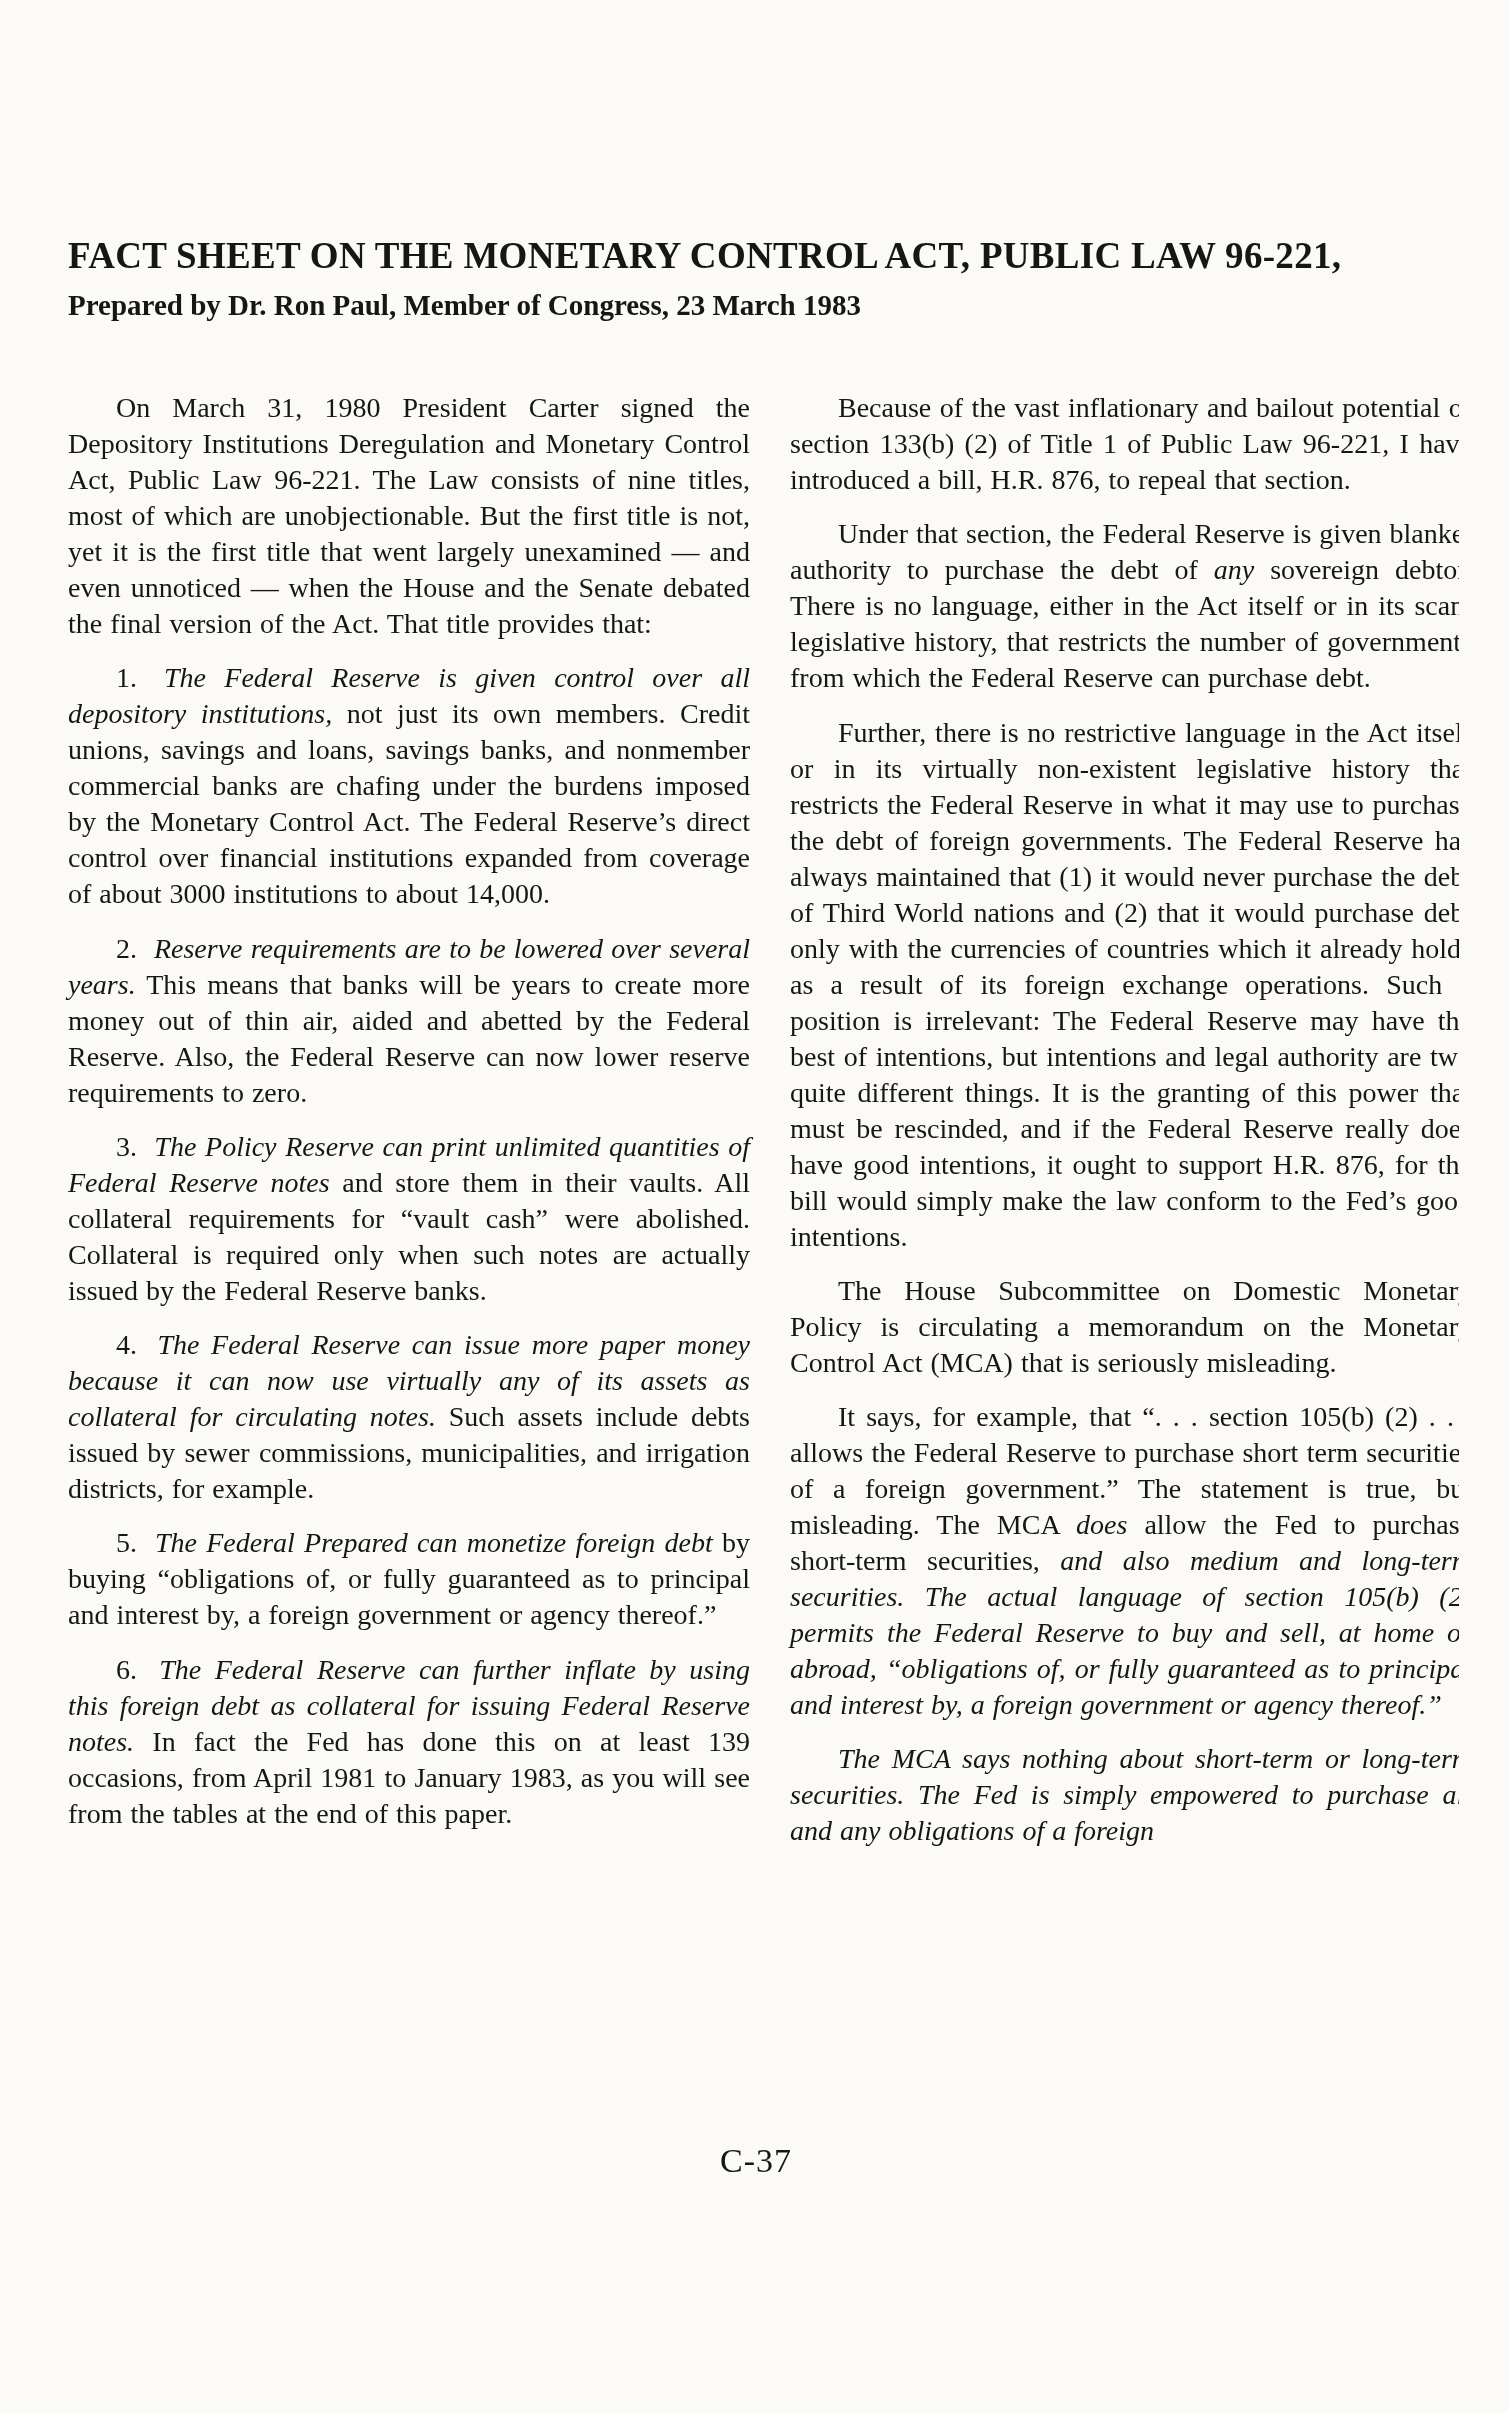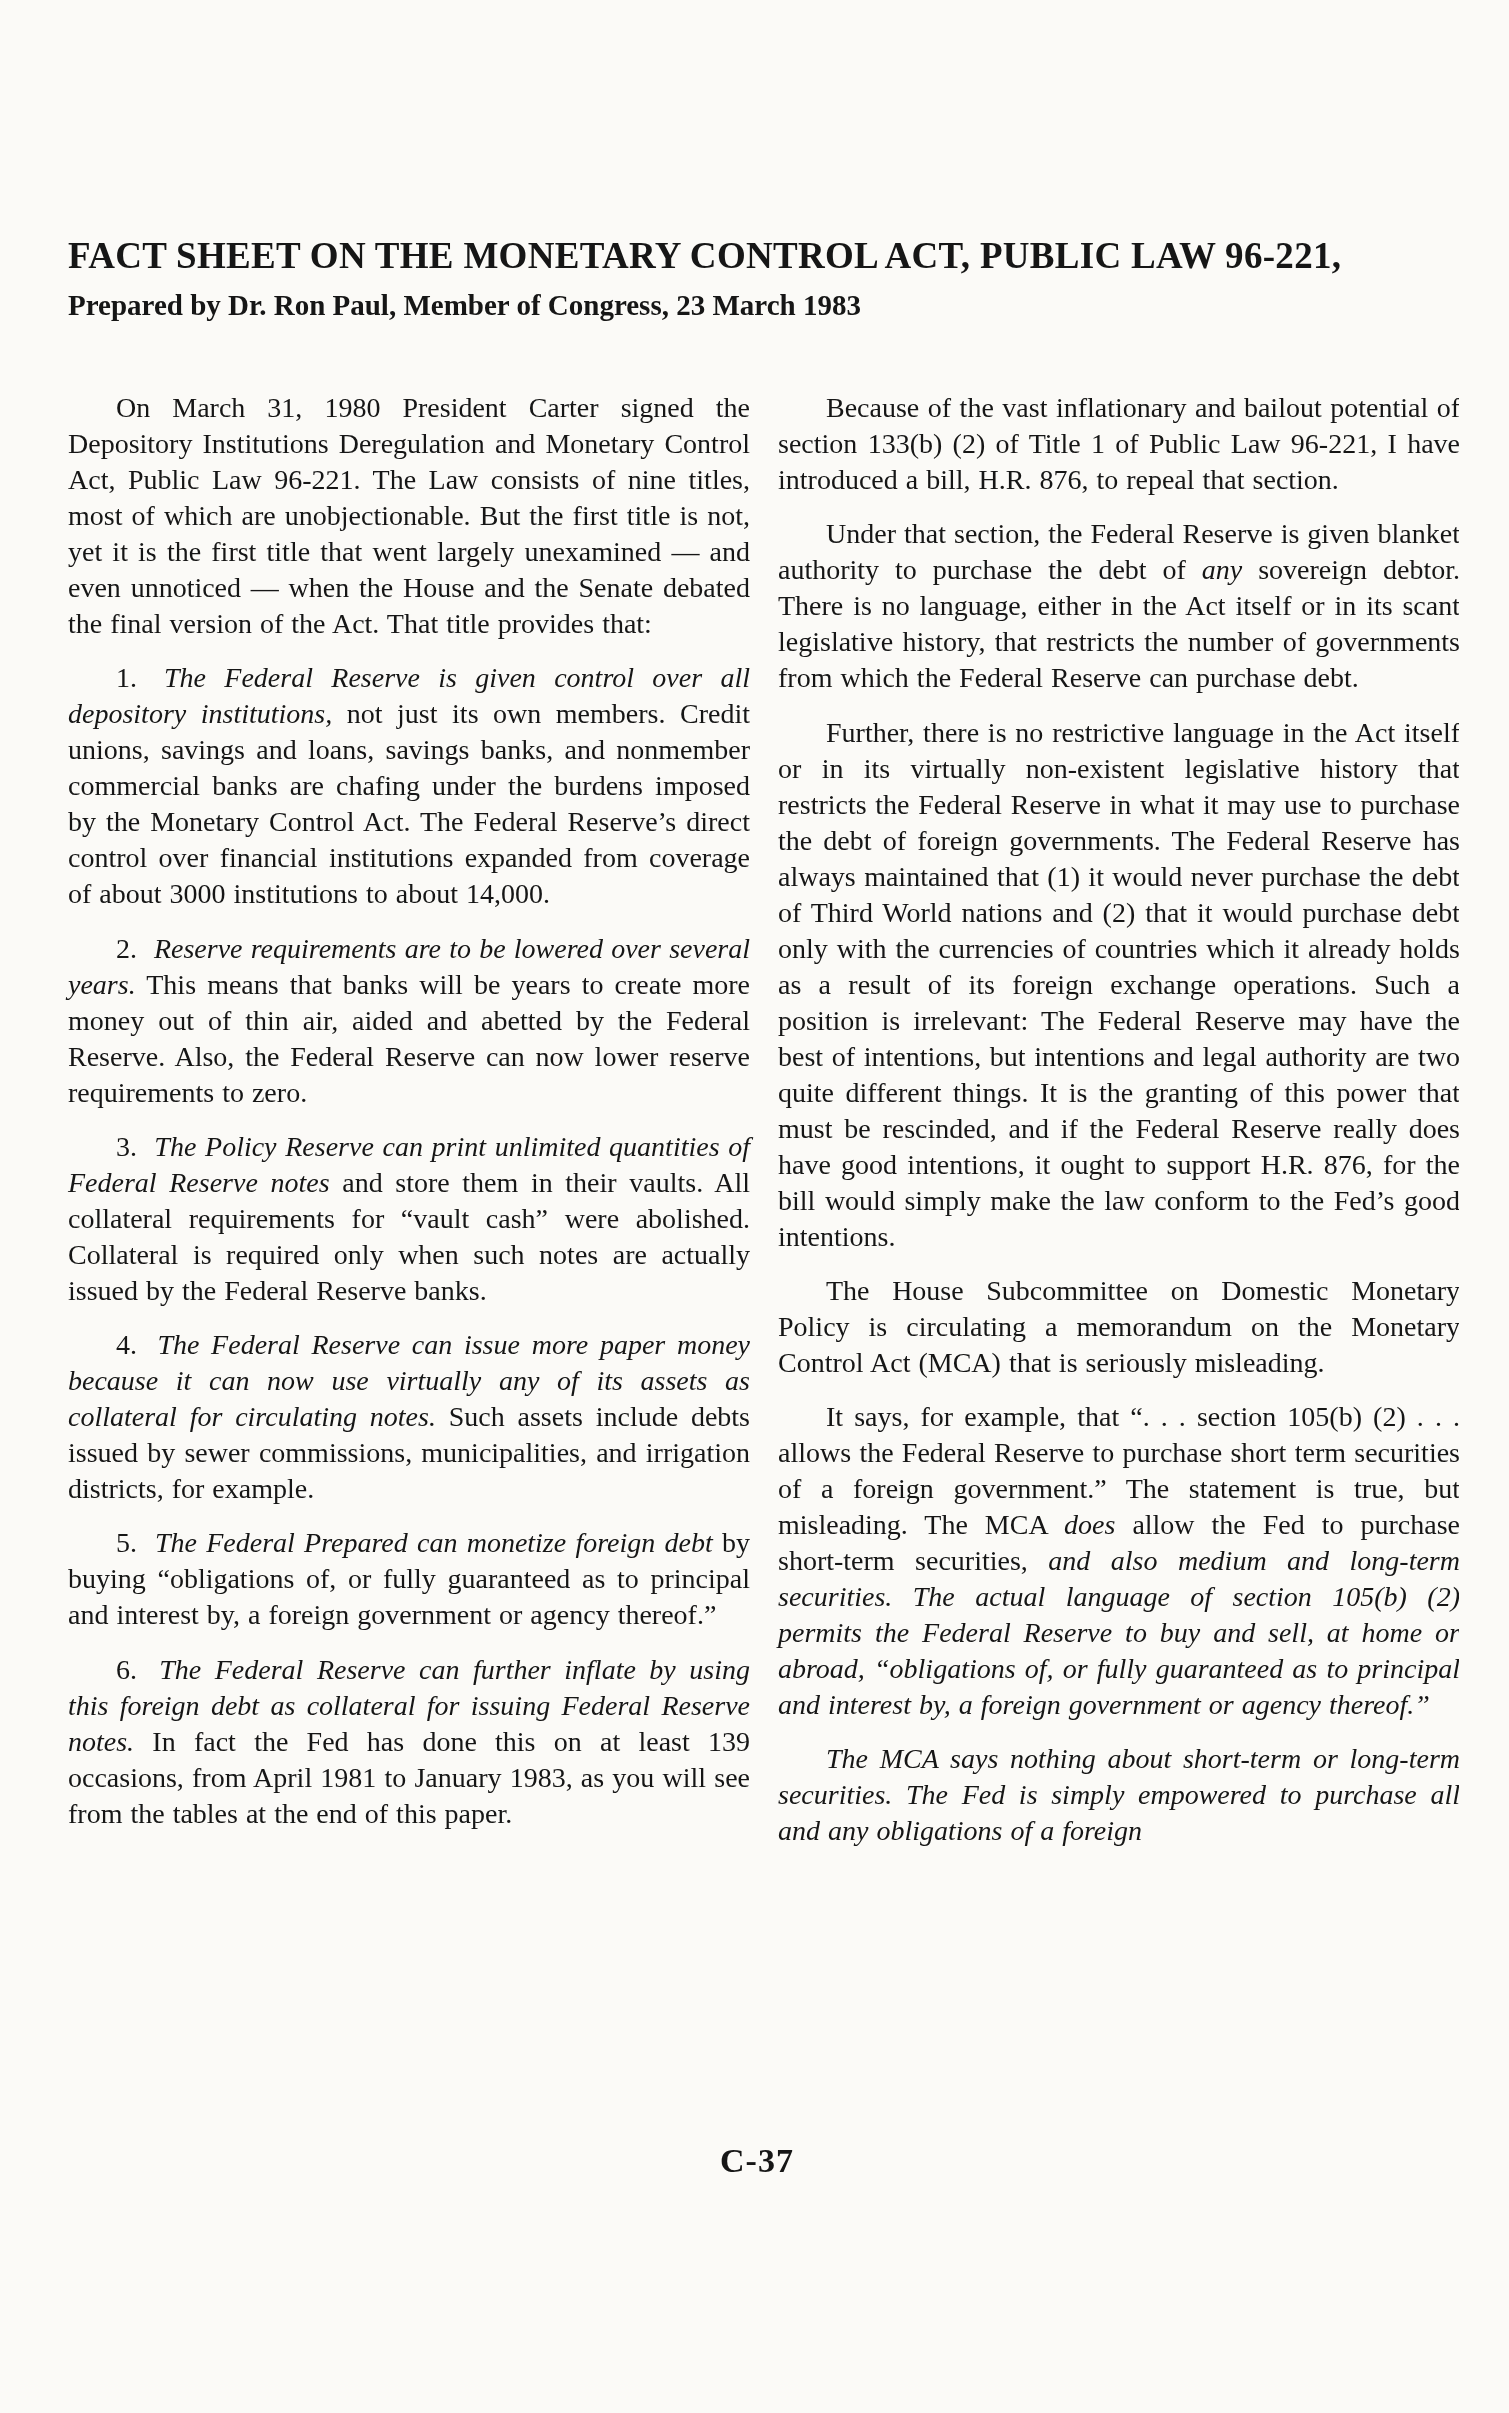--- a/index.html
+++ b/index.html
@@ -16,34 +16,34 @@
   .hdr h1 {
     font-size:37px; font-weight:700; margin:0;
     letter-spacing:0.3px; white-space:nowrap;
   }
   .hdr h2 {
     font-size:29px; font-weight:700; margin:12px 0 0 0;
   }
   .columns {
     display:grid;
     grid-template-columns:682px 682px;
-    column-gap:28px;
+    column-gap:40px;
     margin-top:68px;
   }
   .col p {
     font-size:28px; line-height:36px;
     text-align:justify; text-indent:48px;
     margin:0 0 18.3px 0;
     word-spacing:1px;
   }
   .it { font-style:italic; }
   .num { margin-right:8.7px; }
   .pageno {
     position:absolute; left:720px; top:2142px;
-    font-size:34px; font-weight:700; letter-spacing:1px;
+    font-size:34px; font-weight:400; letter-spacing:1px;
   }
   .edge {
     position:absolute; left:1475px; top:124px;
     width:31px; height:2250px;
   }
 </style>
 </head>
 <body>
 
 <div class="page">

